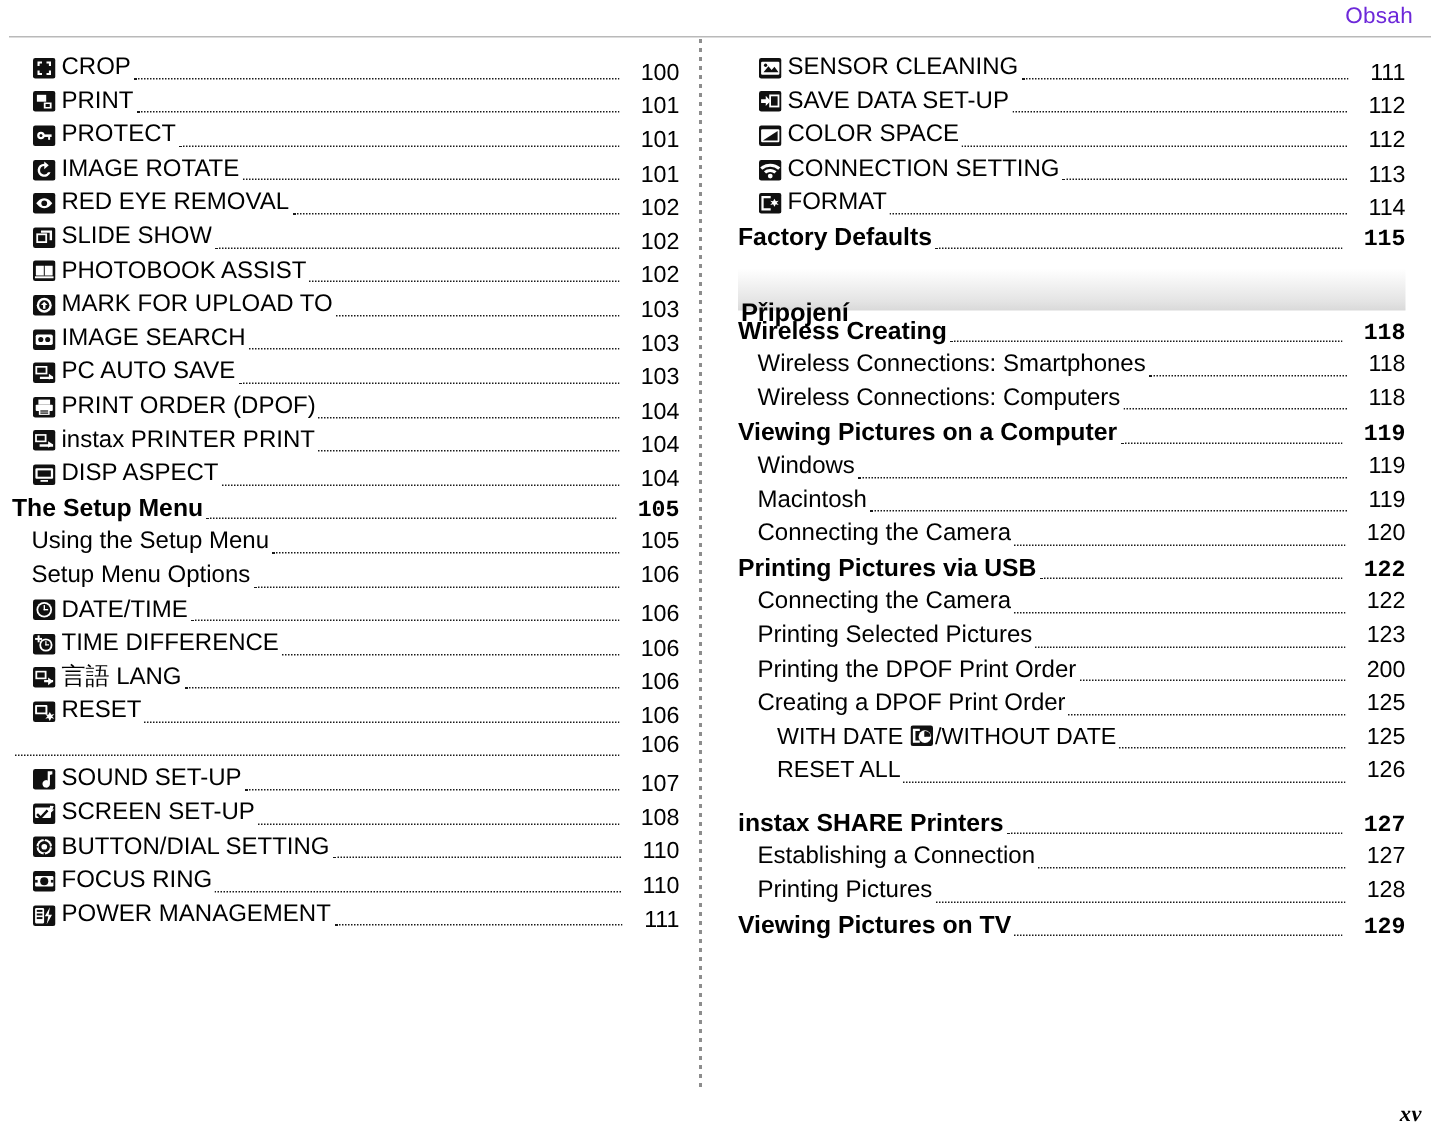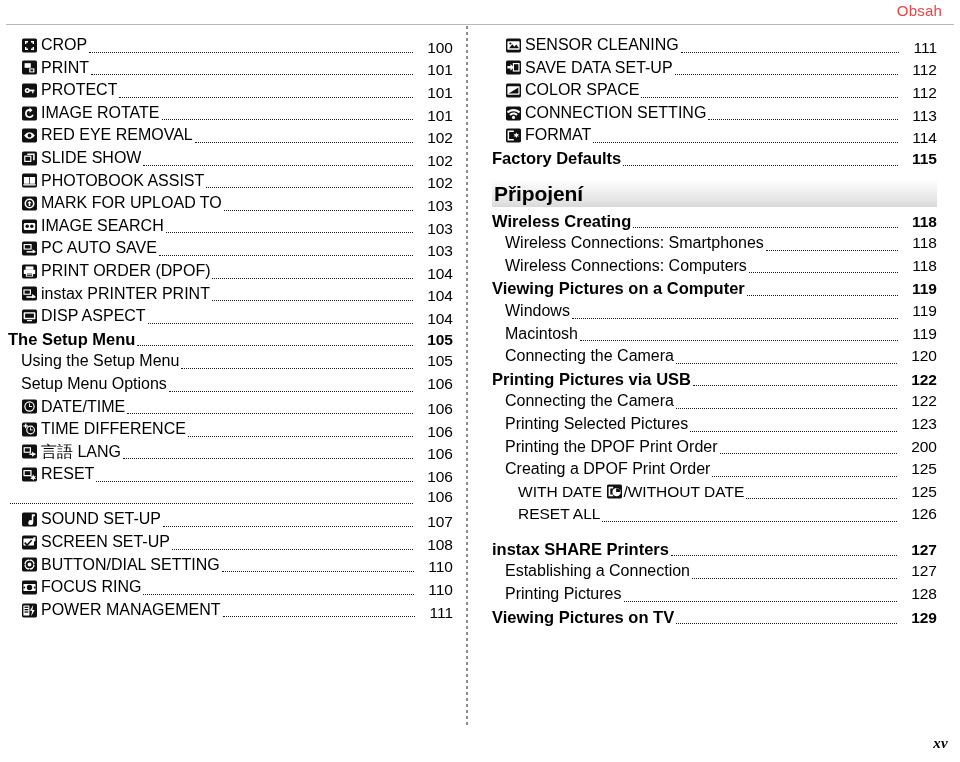--- a/index.html
+++ b/index.html
@@ -22,21 +22,21 @@
   .runhead {
     position: absolute;
     top: 0; left: 0; right: 0;
     height: 28px;
   }
   .runhead-label {
     position: absolute;
     right: 18px;
     top: 2px;
     font-size: 15px;
-    color: #ef4444;
+    color: #6d28d9;
     letter-spacing: .2px;
     font-family: "Liberation Sans", sans-serif;
   }
   .runhead-rule {
     position: absolute;
     left: 6px; right: 6px;
     top: 24px;
     height: 1px;
     background: #b9b9b9;
   }
@@ -114,42 +114,42 @@
     padding-left: 1px;
     margin-left: 12px;
   }
 
   
   .lvl-item   { font-size: 16px; font-weight: 400; }
   .lvl-item .toc-label { padding-left: 14px; }
 
   .lvl-h1 { font-size: 16.5px; font-weight: 700; }
   .lvl-h1 .toc-label { padding-left: 0px; }
-  .lvl-h1 .toc-page { font-weight: 700; }
+  .lvl-h1 .toc-page { font-weight: 700; font-family: Liberation Mono, monospace; }
 
   .lvl-h2 { font-size: 16px; font-weight: 400; }
   .lvl-h2 .toc-label { padding-left: 13px; }
 
   .lvl-h3 { font-size: 15.5px; font-weight: 400; }
   .lvl-h3 .toc-label { padding-left: 26px; }
 
   
   .section-band {
     position: relative;
     width: 100%;
     height: 28px;
     margin-top: 9px;
     margin-bottom: 3px;
     background: linear-gradient(to bottom, #ffffff 0%, #f2f2f2 38%, #e4e4e4 78%, #d9d9d9 100%);
   }
   .section-band span {
     position: absolute;
     left: 2px;
-    top: 3px;
-    font-size: 21px;
+    top: 20px;
+    font-size: 17px;
     font-weight: 700;
     letter-spacing: -.1px;
   }
 
   .spacer-row { height: 12px; }
 
   
   .ic {
     display: inline-block;
     width: 15px;

